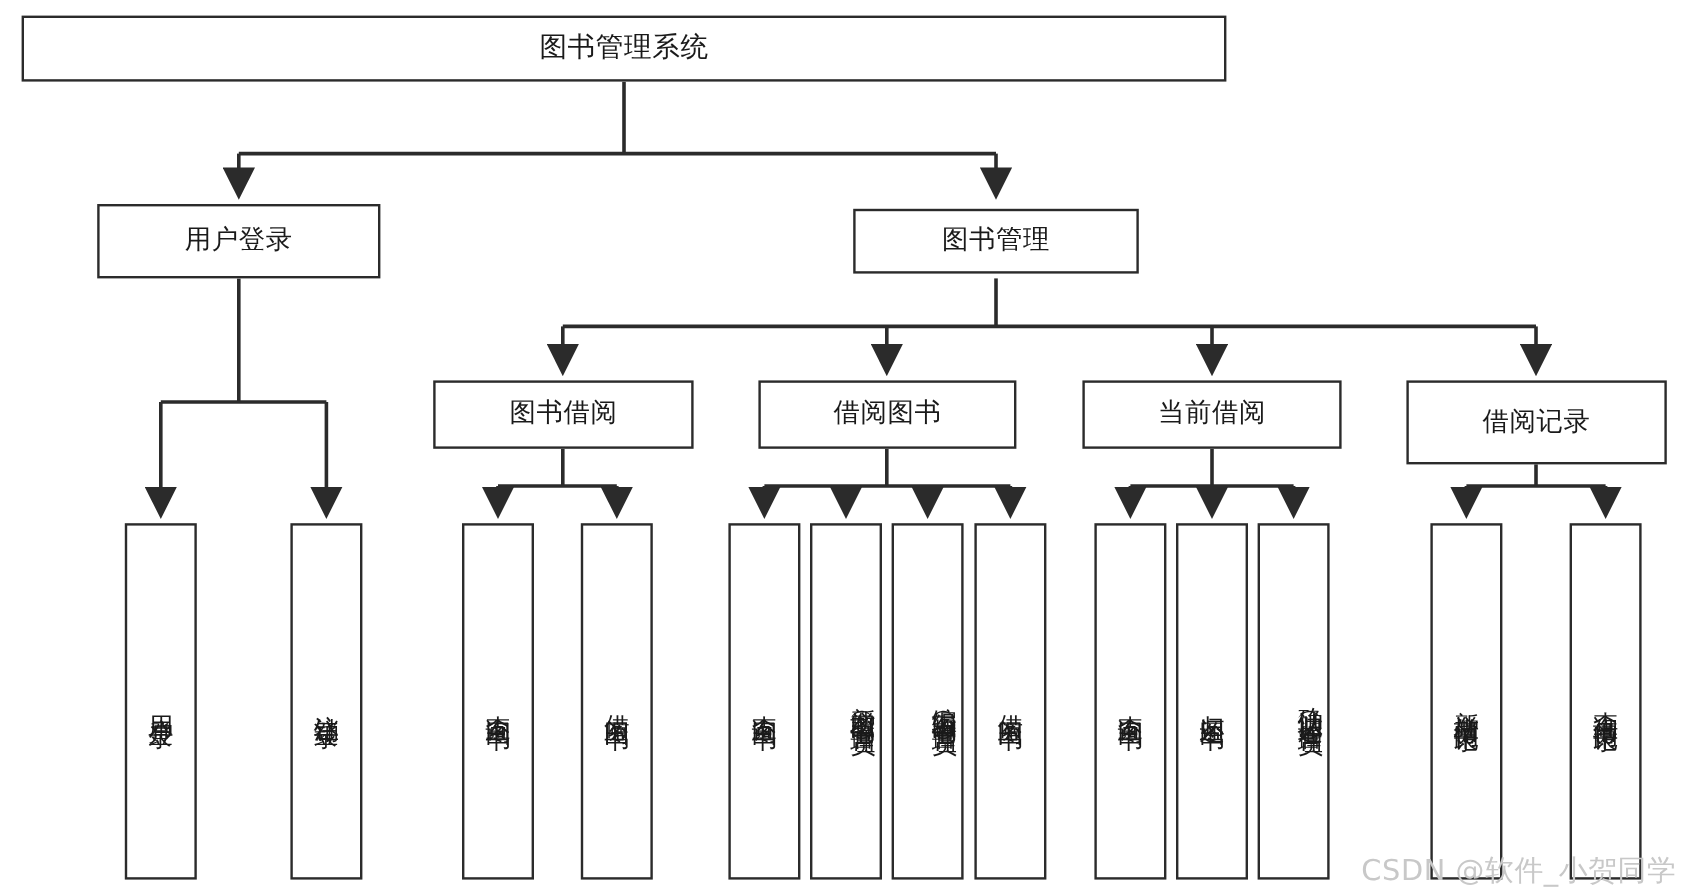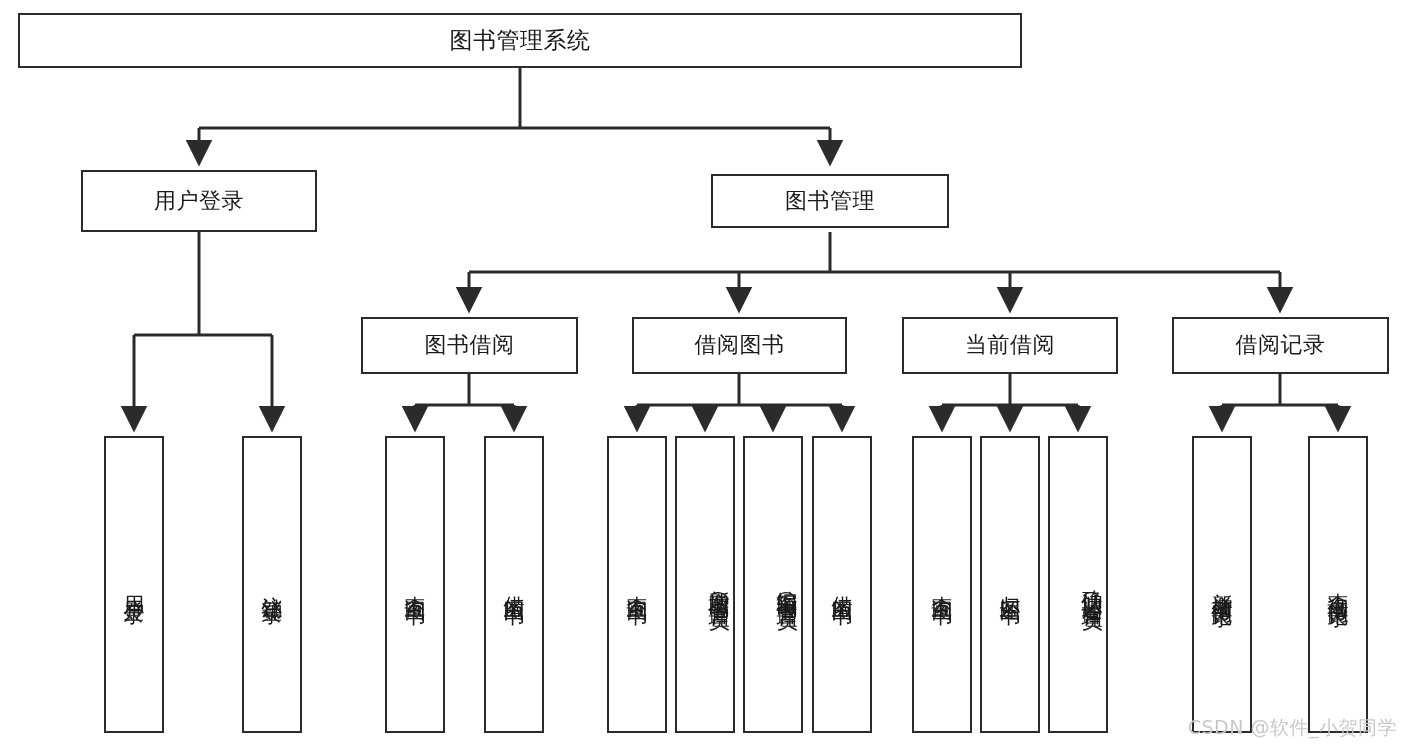--- a/index.html
+++ b/index.html
@@ -56,21 +56,21 @@
     align-items: center;
     padding-top: 0;
   }
   .node .lbl {
     display: block;
   }
   .watermark {
     position: absolute;
     right: 8px;
     bottom: 6px;
-    font-size: 19px;
+    font-size: 24px;
     color: #c8c8c8;
     letter-spacing: 0.5px;
     white-space: nowrap;
   }
 </style>
 </head>
 <body>
 
 <div id="canvas">
 
@@ -137,21 +137,21 @@
 
   <div class="node h" style="left:361px; top:317px; width:217px; height:57px;">
     <span class="lbl">图书借阅</span>
   </div>
   <div class="node h" style="left:632px; top:317px; width:215px; height:57px;">
     <span class="lbl">借阅图书</span>
   </div>
   <div class="node h" style="left:902px; top:317px; width:216px; height:57px;text-align:center;">
     <span class="lbl">当前借阅</span>
   </div>
-  <div class="node h" style="left:1172px; top:317px; width:217px; height:57px;">
+  <div class="node h" style="left:1172px; top:317px; width:217px; height:70px;">
     <span class="lbl">借阅记录</span>
   </div>
 
   <div class="node v mid" style="left:104px; top:436px; width:60px; height:297px;">
     <span class="lbl">用户登录</span>
   </div>
   <div class="node v mid" style="left:242px; top:436px; width:60px; height:297px;">
     <span class="lbl">注销登录</span>
   </div>
 

